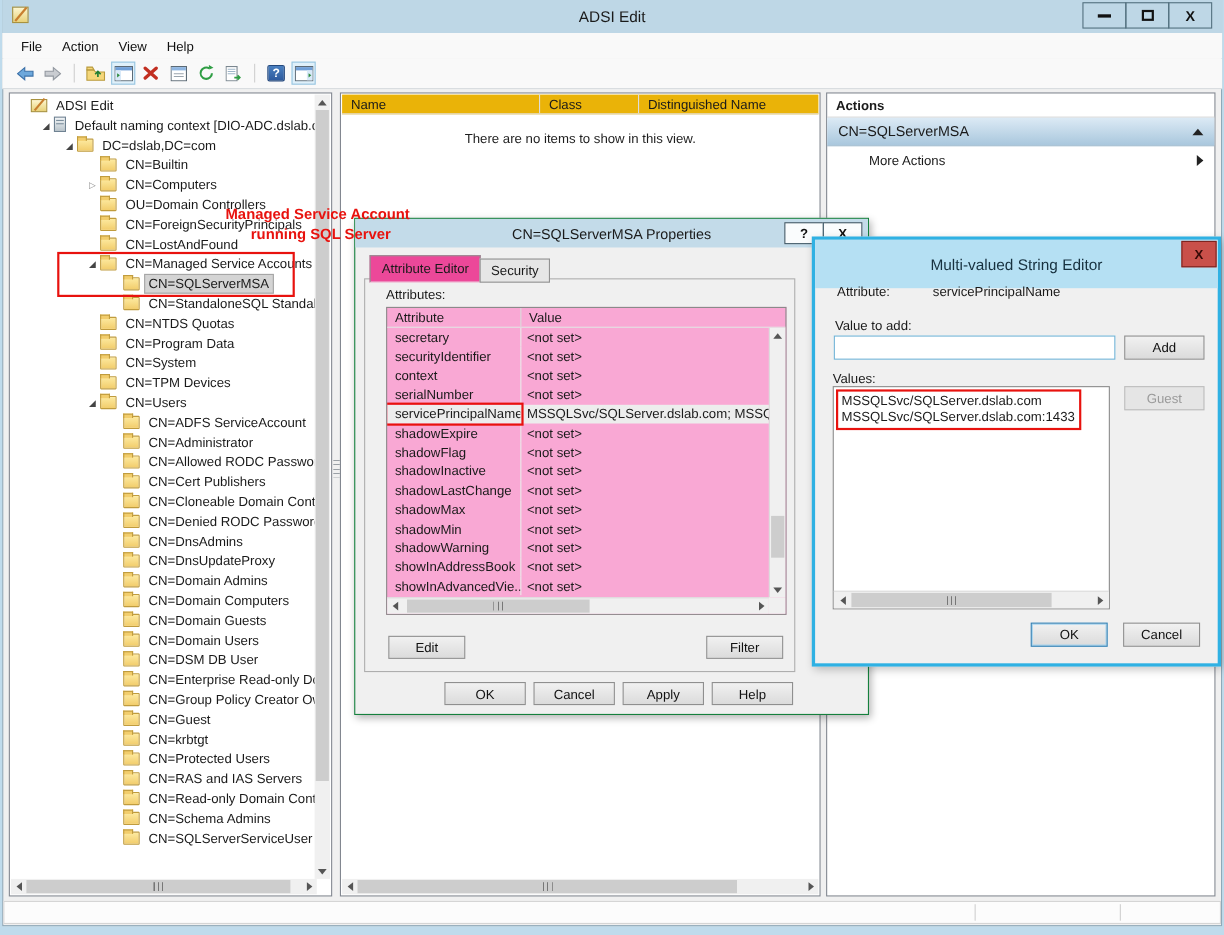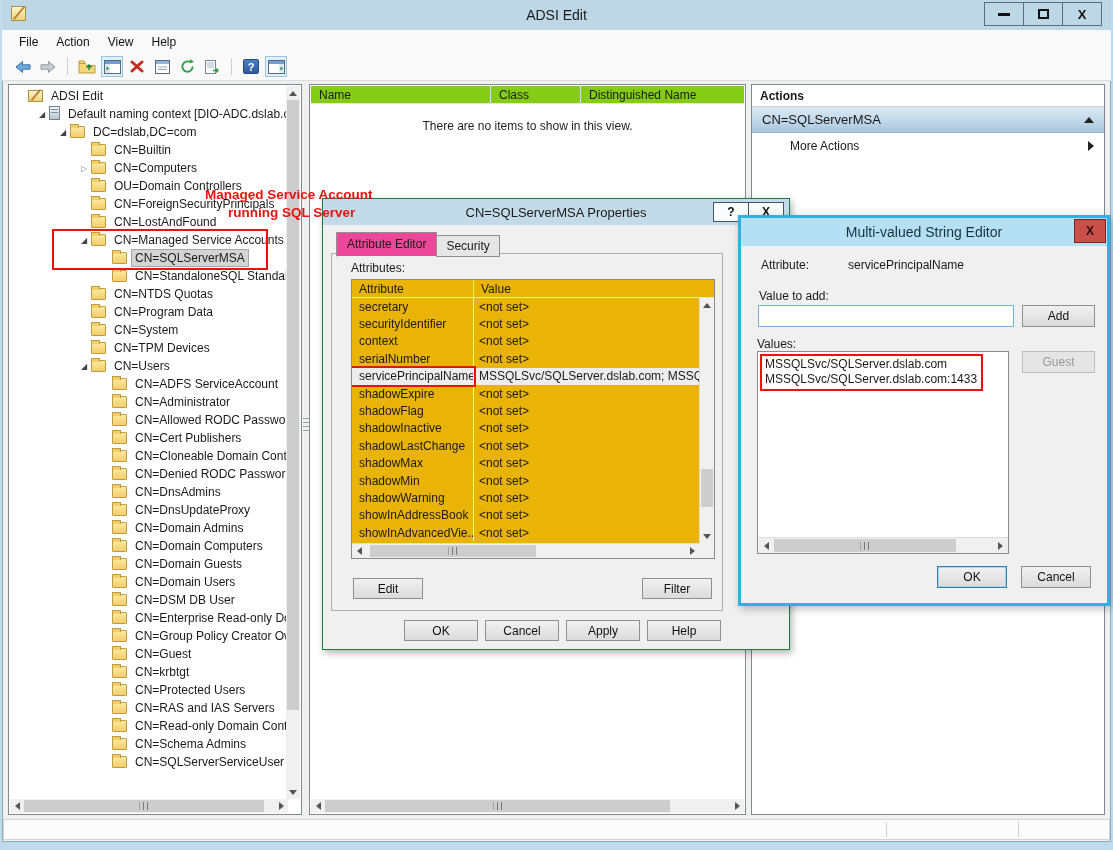--- a/index.html
+++ b/index.html
@@ -66,21 +66,21 @@
   .tlabel{padding:1px 3px;border:1px solid transparent}
   .tree-item[data-sel="true"] .tlabel{background:#d4d4d4;border-color:#a6a6a6}
   .tree-vscroll{position:absolute;right:1px;top:1px;width:14px;height:713px}
   .tree-vscroll .sb-thumb{margin:0 1px;height:610px}
   .tree-hscroll{position:absolute;left:1px;bottom:1px;height:14px;width:278px}
   .tree-hscroll .sb-thumb{margin:1px 0;width:240px}
   .splitter{left:303px;top:418px;width:6px;height:16px;background:repeating-linear-gradient(180deg,#9aa0a6 0 1px,transparent 1px 4px)}
 
   
   .center-pane{left:309px;top:84px;width:437px;height:731px;background:#fff;border:1px solid #828790}
-  .lv-header{position:absolute;left:1px;top:1px;right:1px;height:18px;display:flex;border-bottom:1px solid #e3e3e3;background:#84cc16}
+  .lv-header{position:absolute;left:1px;top:1px;right:1px;height:18px;display:flex;border-bottom:1px solid #e3e3e3;background:#eab308}
   .lv-col{padding:2px 8px;border-right:1px solid #dcdcdc;white-space:nowrap;overflow:hidden}
   .lv-col:nth-child(1){width:180px}
   .lv-col:nth-child(2){width:90px}
   .lv-col:nth-child(3){flex:1;border-right:none}
   .lv-empty{position:absolute;left:0;right:0;top:34px;text-align:center;color:#1e1e1e}
   .center-hscroll{position:absolute;left:1px;bottom:1px;height:14px;right:1px}
   .center-hscroll .sb-thumb{margin:1px 0;width:345px}
 
   
   .actions-pane{left:751px;top:84px;width:354px;height:731px;background:#fff;border:1px solid #828790}
@@ -104,21 +104,21 @@
   .pd-title{height:26px;background:#c3dbe9;display:flex;align-items:center;justify-content:center;font-size:13px}
   .pd-btns{position:absolute;right:5px;top:3px;display:flex}
   .pd-btn{width:36px;height:20px;border:1px solid #3f5867;margin-left:-1px;background:#fafcfd;display:flex;align-items:center;justify-content:center;font-weight:bold;color:#111}
   .pd-btn.help-btn::before{content:"?"}
   .pd-btn.close-btn::before{content:"X"}
   .tabs{position:absolute;left:13px;top:33px;display:flex;align-items:flex-end;z-index:2}
   .tab{padding:3px 9px;border:1px solid #919191;background:#e6e6e6;margin-right:-1px}
   .tab.active{background:#ec4899;border-bottom-color:#f0f0f0;padding:4px 10px 5px}
   .tab-page{position:absolute;left:8px;top:54px;width:392px;height:358px;border:1px solid #aeaeae;background:#f0f0f0}
   .attrs-label{position:absolute;left:28px;top:62px}
-  .attr-list{position:absolute;left:28px;top:80px;width:364px;height:280px;background:#eab308;border:1px solid #8a8a8a}
+  .attr-list{position:absolute;left:28px;top:80px;width:364px;height:280px;background:#f9a8d4;border:1px solid #8a8a8a}
   .al-header{display:flex;height:18px;border-bottom:1px solid #e3e3e3}
   .al-h1{width:122px;padding:2px 7px;border-right:1px solid #dcdcdc}
   .al-h2{flex:1;padding:2px 7px}
   .al-body{position:absolute;left:0;top:18px;right:15px;bottom:15px;overflow:hidden}
   .attr-row{display:flex;height:17.4px;align-items:center;white-space:nowrap}
   .attr-row[data-sel="true"]{background:#ededed}
   .attr-name{width:122px;padding:0 7px;border-right:1px solid #ececec;overflow:hidden;height:100%;display:flex;align-items:center}
   .attr-row[data-boxed="true"] .attr-name{outline:2px solid #e8120e;z-index:3}
   .attr-value{flex:1;padding:0 5px;overflow:hidden}
   .al-vscroll{position:absolute;right:0;top:18px;width:15px;bottom:15px;border-left:1px solid #dcdcdc}
@@ -128,21 +128,21 @@
   .al-corner{position:absolute;right:0;bottom:0;width:15px;height:15px;background:#f0f0f0}
   .pd-edit{left:30px;top:379px;width:70px}
   .pd-filter{left:319px;top:379px;width:70px}
   .pd-ok{left:81px;top:421px;width:74px}
   .pd-cancel{left:162px;top:421px;width:74px}
   .pd-apply{left:243px;top:421px;width:74px}
   .pd-help{left:324px;top:421px;width:74px}
 
   
   .mvse{left:738px;top:215px;width:372px;height:391px;background:#f0f0f0;border:3px solid #2fb1e3;box-shadow:2px 3px 8px rgba(0,0,0,.25);z-index:40}
-  .mv-title{height:28px;background:#b5e0f3;display:flex;align-items:center;justify-content:center;font-size:14px;color:#17313f}
+  .mv-title{height:44px;background:#b5e0f3;display:flex;align-items:center;justify-content:center;font-size:14px;color:#17313f}
   .mv-close{position:absolute;right:1px;top:1px;width:32px;height:24px;background:#c9504a;border:1px solid #7e241f;display:flex;align-items:center;justify-content:center}
   .mv-close::before{content:"X";font-weight:bold;font-size:12px;color:#360a07}
   .mv-label{position:absolute;white-space:nowrap}
   .mv-input{position:absolute;left:17px;top:87px;width:256px;height:22px;background:#fff;border:1px solid #70b3d6}
   .mv-add{left:281px;top:87px;width:73px;height:22px}
   .mv-list{position:absolute;left:16px;top:133px;width:252px;height:203px;background:#fff;border:1px solid #8a8a8a}
   .values-box{margin:2px 0 0 2px;border:2px solid #e8120e;padding:1px 4px 2px 3px;width:max-content;min-width:214px}
   .value-item{white-space:nowrap;line-height:15px}
   .mv-list-hscroll{position:absolute;left:0;right:0;bottom:0;height:16px;border-top:1px solid #dcdcdc}
   .mv-list-hscroll .sb-btn{width:16px}

